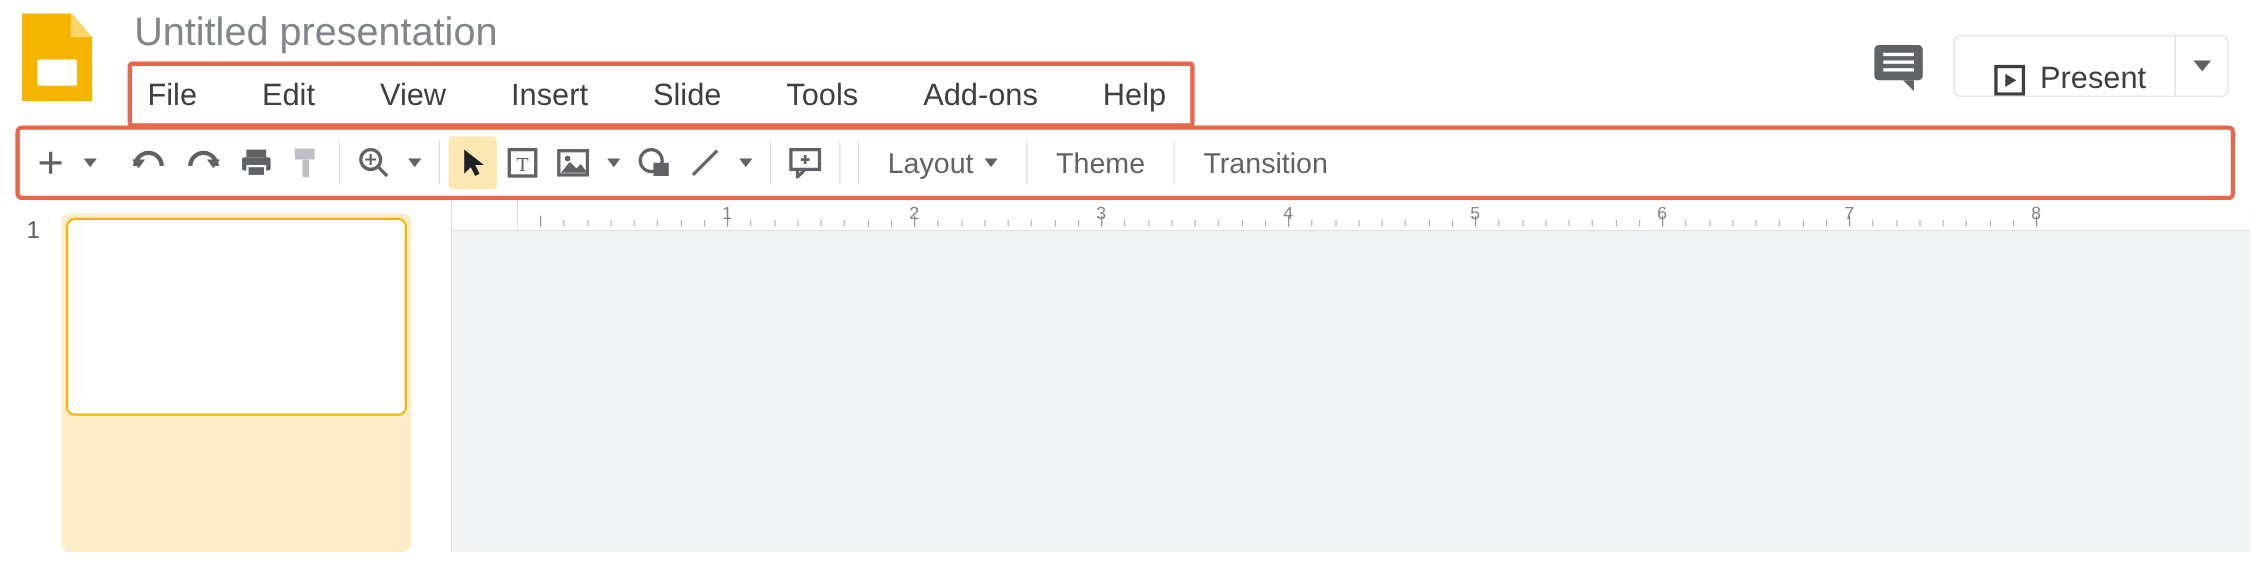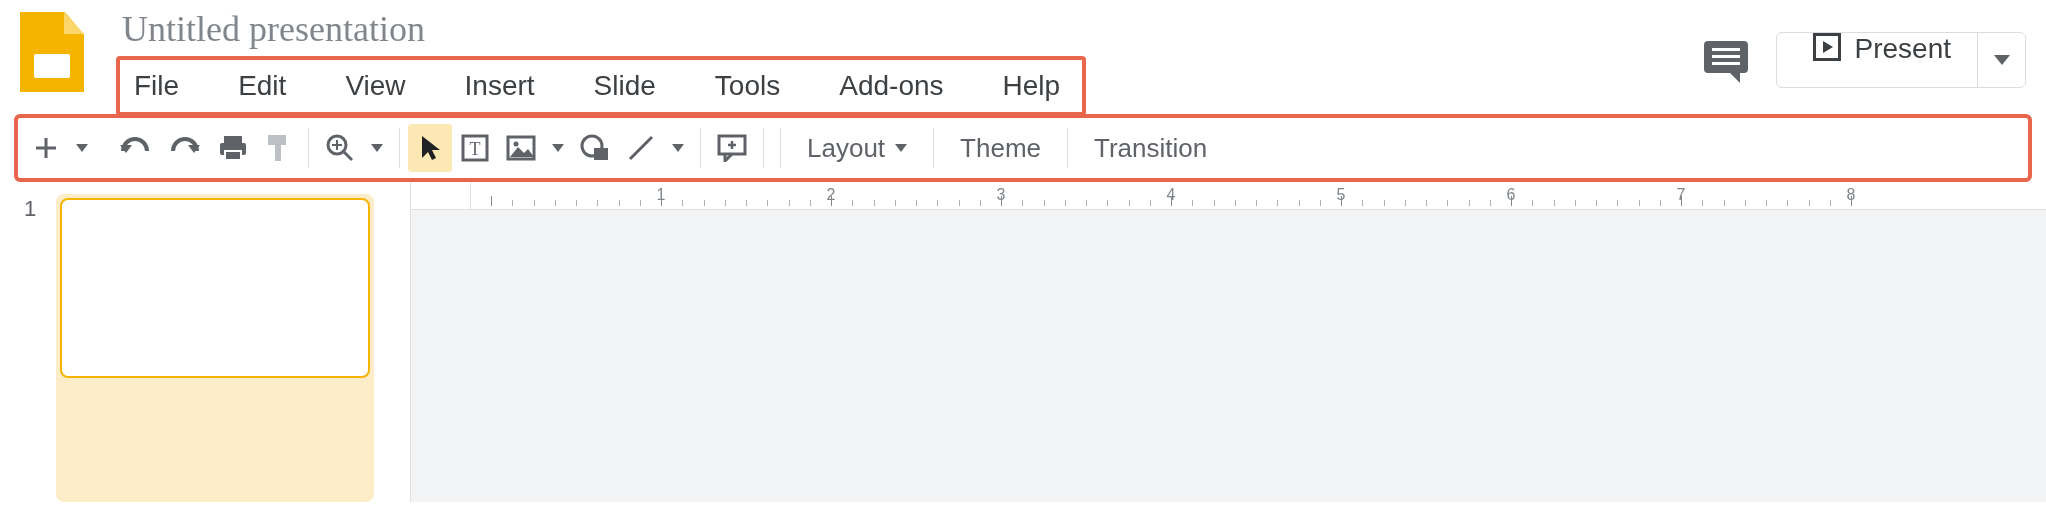--- a/index.html
+++ b/index.html
@@ -46,21 +46,20 @@
     background: #fff;
     border-radius: 2px;
   }
   .title-block { flex: 1; }
   .doc-title {
     font-size: 36px;
     color: #80868b;
     line-height: 42px;
     padding-left: 6px;
     margin-bottom: 6px;
-    font-family: Liberation Serif, serif;
   }
   .menubar-wrap {
     display: inline-flex;
     border: 4px solid #e8664c;
     border-radius: 4px;
     padding: 4px 16px 4px 8px;
   }
   .menubar {
     display: flex;
     gap: 47px;
@@ -102,21 +101,21 @@
   }
   .present-group{
     display:flex;
     border:1px solid #dadce0;
     border-radius:6px;
     overflow:hidden;
     height:56px;
   }
   .present-btn{
     display:flex;
-    align-items:flex-start;
+    align-items:flex-end;
     gap:14px;
     padding:0 26px;
     font-size:28px;
     color:#3c4043;
     cursor:pointer;
     margin-left:10px;
   }
   .present-caret{
     width:48px;
     display:flex;align-items:center;justify-content:center;

